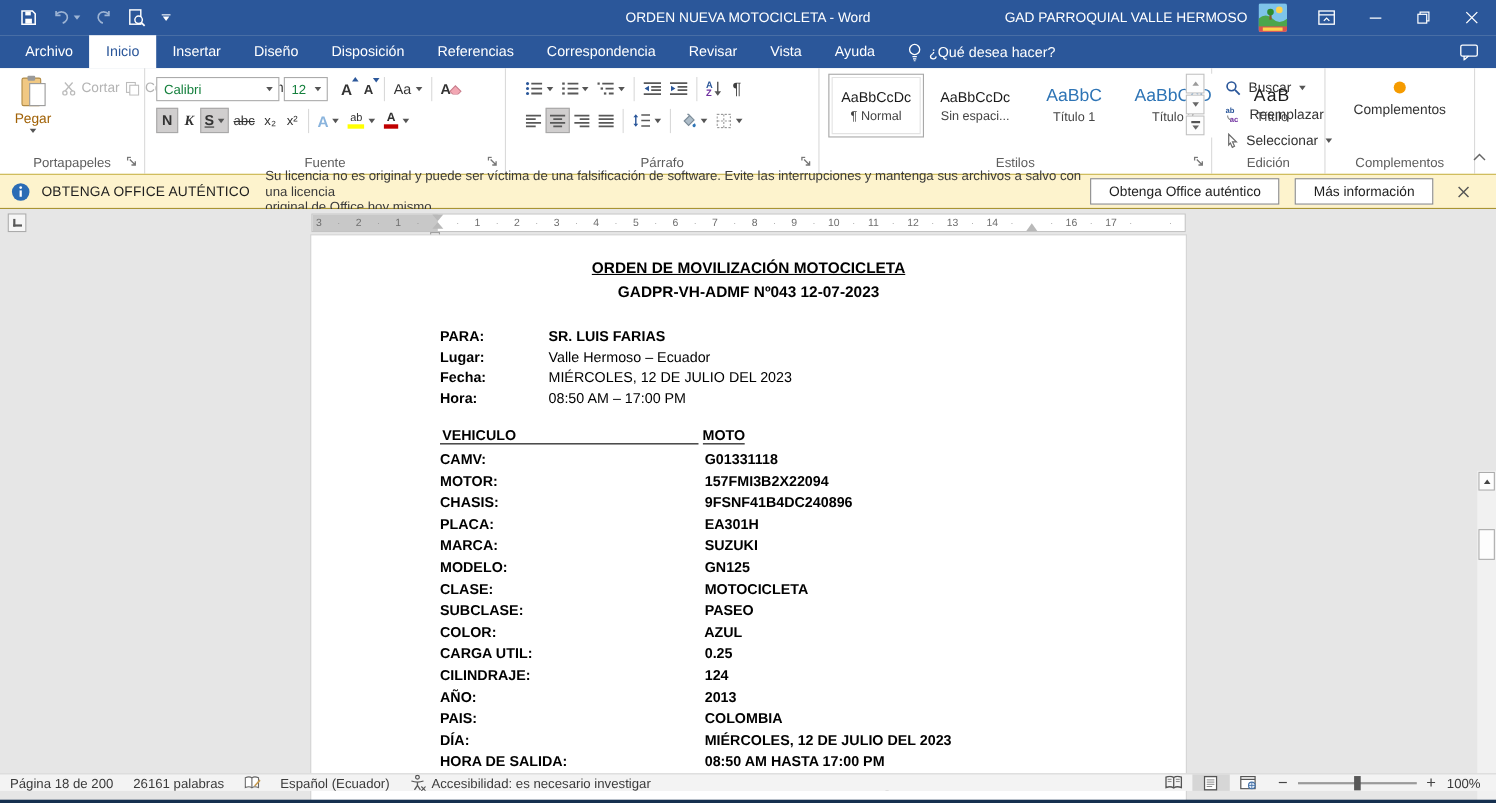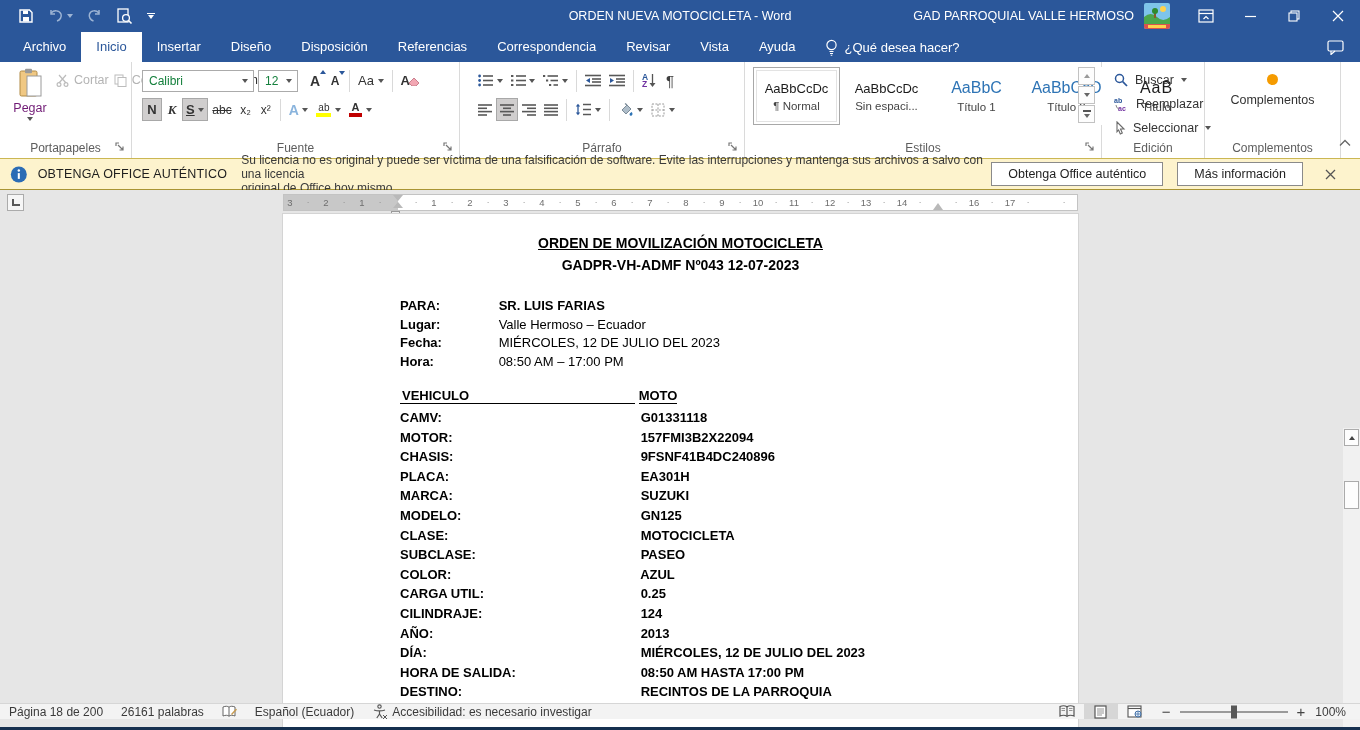--- a/index.html
+++ b/index.html
@@ -32,21 +32,21 @@
   .launcher{position:absolute;bottom:4px;right:4px;width:12px;height:12px;cursor:pointer}
   .g-clip{left:0;width:132px}
   .g-font{left:132px;width:328px}
   .g-para{left:460px;width:285px}
   .g-styles{left:745px;width:357px}
   .g-edit{left:1102px;width:103px}
   .g-addins{left:1205px;width:136px}
   .collapse-btn{position:absolute;right:6px;bottom:8px;width:18px;height:14px;display:flex;align-items:center;justify-content:center;cursor:pointer}
 
   .paste-btn{position:absolute;left:9px;top:6px;width:42px;height:72px;display:flex;flex-direction:column;align-items:center;justify-content:flex-start;cursor:pointer}
-  .paste-btn .plabel{font-size:12.5px;color:#701a75;margin-top:3px}
+  .paste-btn .plabel{font-size:12.5px;color:#a16207;margin-top:3px}
   .clip-col{position:absolute;left:56px;top:8px;display:flex;flex-direction:row;gap:5px}
   .small-cmd{display:flex;align-items:center;gap:5px;font-size:12.5px;color:#333;height:20px;cursor:pointer;white-space:nowrap}
   .small-cmd.disabled{color:#b4b4b4}
 
   .frow{position:absolute;left:10px;display:flex;align-items:center}
   .frow1{top:7px}
   .frow2{top:36px}
   .combo{display:flex;align-items:center;border:1px solid #ababab;background:#fff;height:22px;font-size:12px;color:#15803d;padding-left:6px;cursor:pointer}
   .combo .cend{width:16px;display:flex;justify-content:center}
   .tri-d{width:0;height:0;border-left:3.5px solid transparent;border-right:3.5px solid transparent;border-top:4px solid #555}
@@ -776,20 +776,24 @@
         <div class="veh-row">
           <span class="lbl">CILINDRAJE:</span>
           <span class="val">124</span>
         </div>
 
         <div class="veh-row">
           <span class="lbl">AÑO:</span>
           <span class="val">2013</span>
         </div>
 
+        <div class="veh-row">
+          <span class="lbl">PAIS:</span>
+          <span class="val">COLOMBIA</span>
+        </div>
 
         <div class="veh-row">
           <span class="lbl">DÍA:</span>
           <span class="val">MIÉRCOLES, 12 DE JULIO DEL 2023</span>
         </div>
 
         <div class="veh-row">
           <span class="lbl">HORA DE SALIDA:</span>
           <span class="val">08:50 AM HASTA 17:00 PM</span>
         </div>

